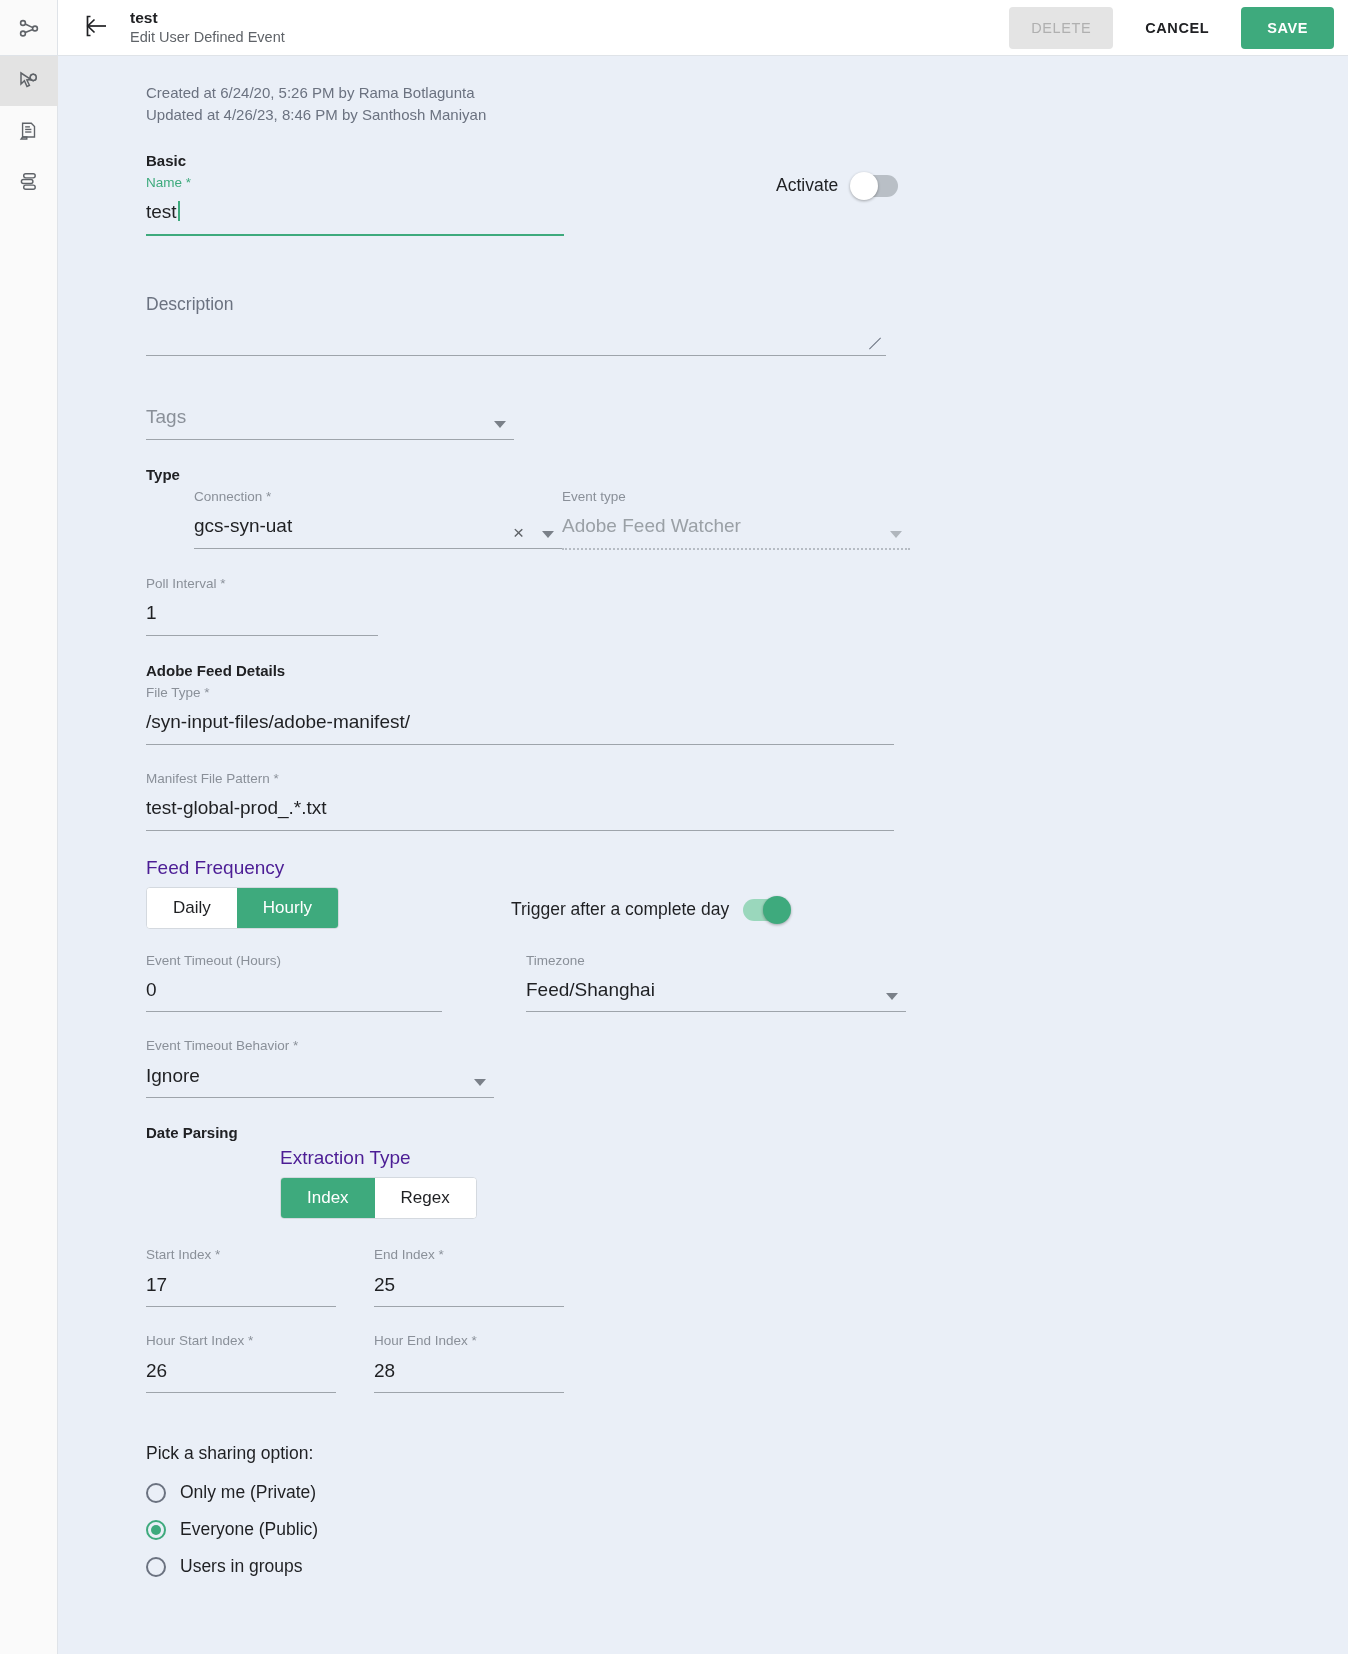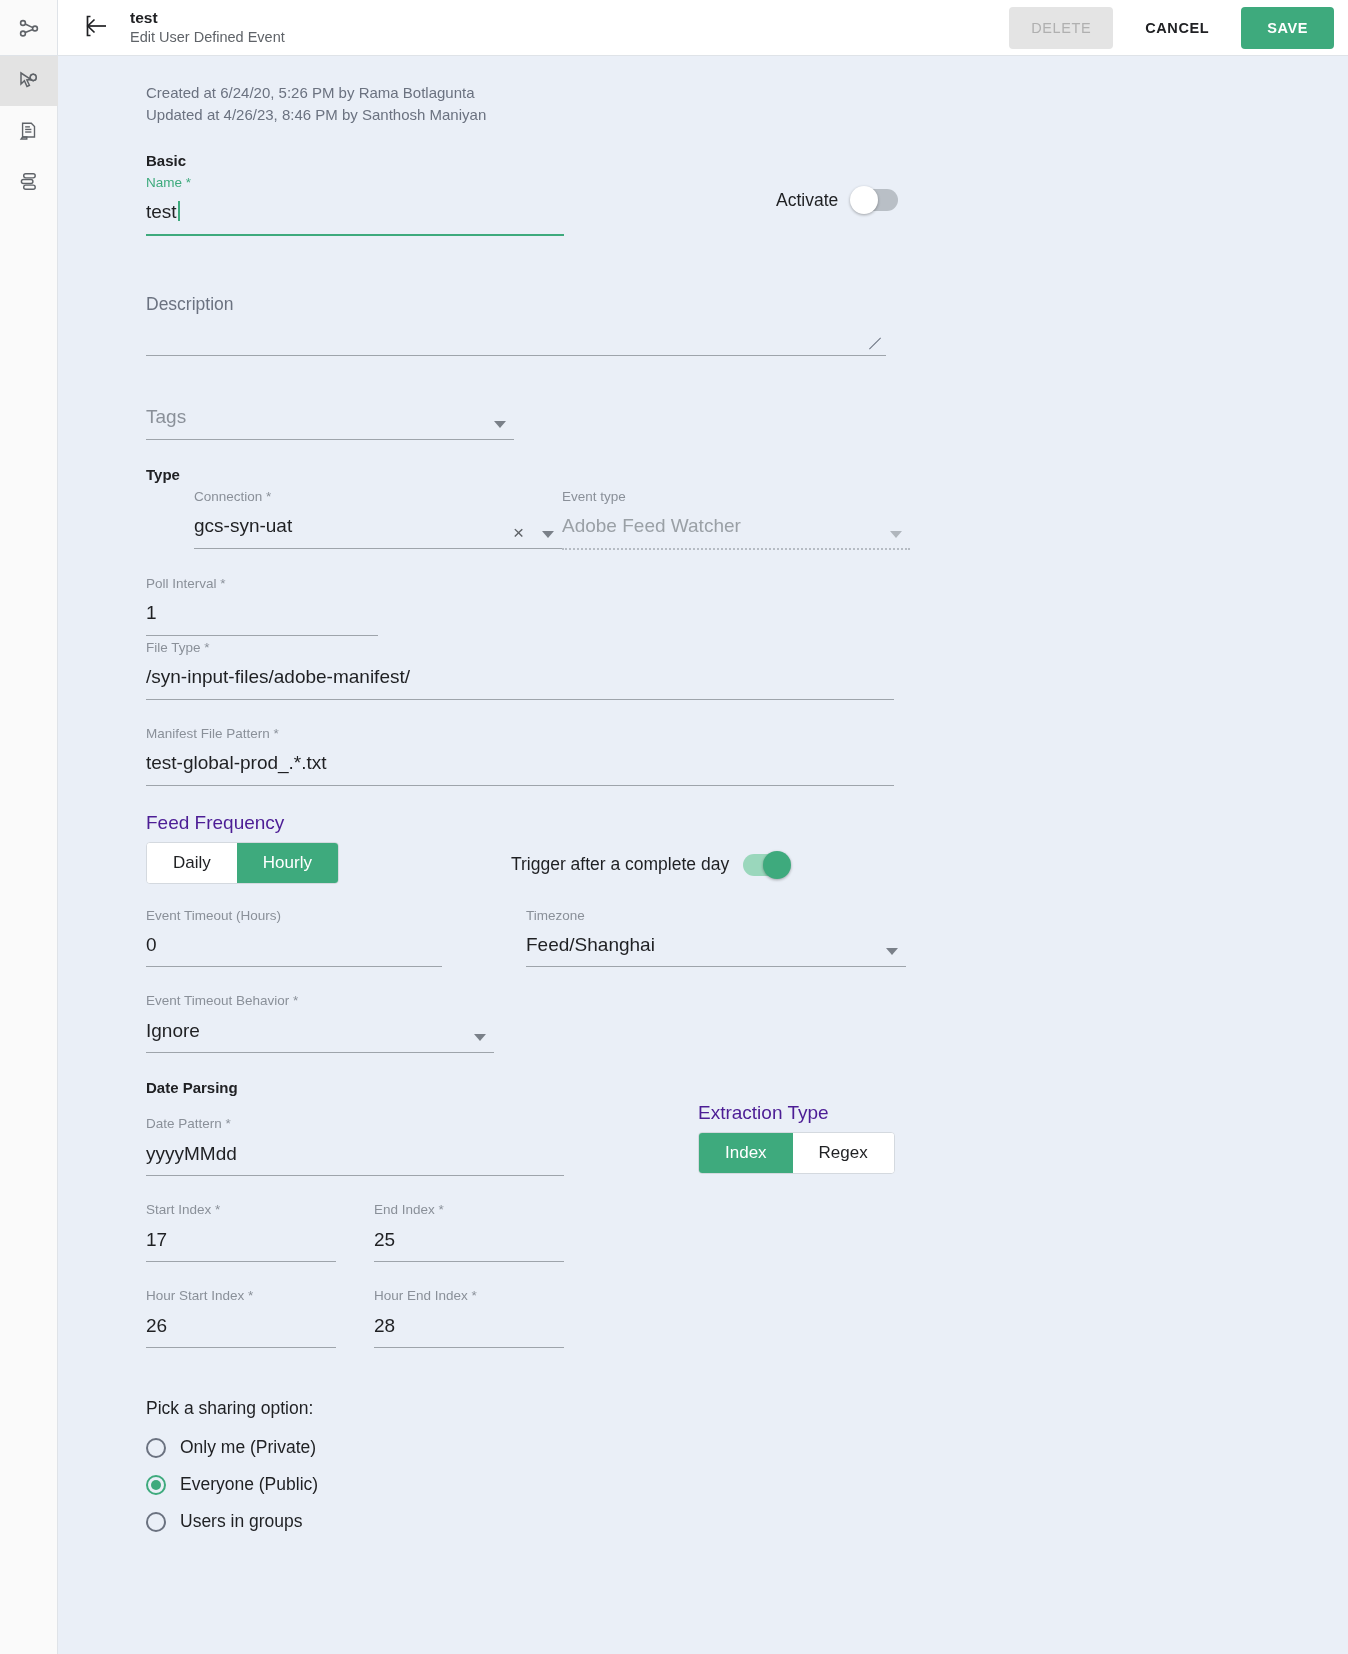--- a/index.html
+++ b/index.html
@@ -239,21 +239,21 @@
     </div>
 
     <div class="body">
       <div class="inner">
 
         <div class="meta">Created at 6/24/20, 5:26 PM by Rama Botlagunta</div>
         <div class="meta">Updated at 4/26/23, 8:46 PM by Santhosh Maniyan</div>
 
         <div class="section-title">Basic</div>
 
-        <div class="row" style="align-items:center;">
+        <div class="row" style="align-items:flex-start;">
           <div class="field" style="width:418px;">
             <span class="flabel green">Name *</span>
             <div class="fvalue"><span>test</span><span class="cursor"></span></div>
             <div class="underline green"></div>
           </div>
           <div class="switch-row" style="margin-left:212px; margin-bottom:10px;">
             <span class="switch-label">Activate</span>
             <div class="switch off">
                 <div class="knob"></div>
               </div>
@@ -292,20 +292,21 @@
             <div class="caret light"></div>
           </div>
         </div>
 
         <div class="field" style="width:232px; margin-top:26px;">
           <span class="flabel">Poll Interval *</span>
           <div class="fvalue">1</div>
           <div class="underline"></div>
         </div>
 
+        <div class="section-title">Adobe Feed Details</div>
 
         <div class="field" style="width:748px; margin-top:4px;">
           <span class="flabel">File Type *</span>
           <div class="fvalue">/syn-input-files/adobe-manifest/</div>
           <div class="underline"></div>
         </div>
 
         <div class="field" style="width:748px; margin-top:26px;">
           <span class="flabel">Manifest File Pattern *</span>
           <div class="fvalue">test-global-prod_.*.txt</div>
@@ -345,25 +346,20 @@
         <div class="field caret-wrap" style="width:348px; margin-top:26px;">
           <span class="flabel">Event Timeout Behavior *</span>
           <div class="fvalue">Ignore</div>
           <div class="underline"></div>
           <div class="caret"></div>
         </div>
 
         <div class="section-title">Date Parsing</div>
 
         <div class="row" style="margin-top:4px; align-items:flex-end;">
-          <div class="field" style="width:418px;">
-            <span class="flabel">Date Pattern *</span>
-            <div class="fvalue">yyyyMMdd</div>
-            <div class="underline"></div>
-          </div>
           <div style="margin-left:134px; margin-bottom:2px;">
             <div class="seg-label">Extraction Type</div>
             <div class="seg">
               <button class="seg-btn sel">Index</button>
               <button class="seg-btn">Regex</button>
             </div>
           </div>
         </div>
 
         <div class="row" style="margin-top:26px;">

